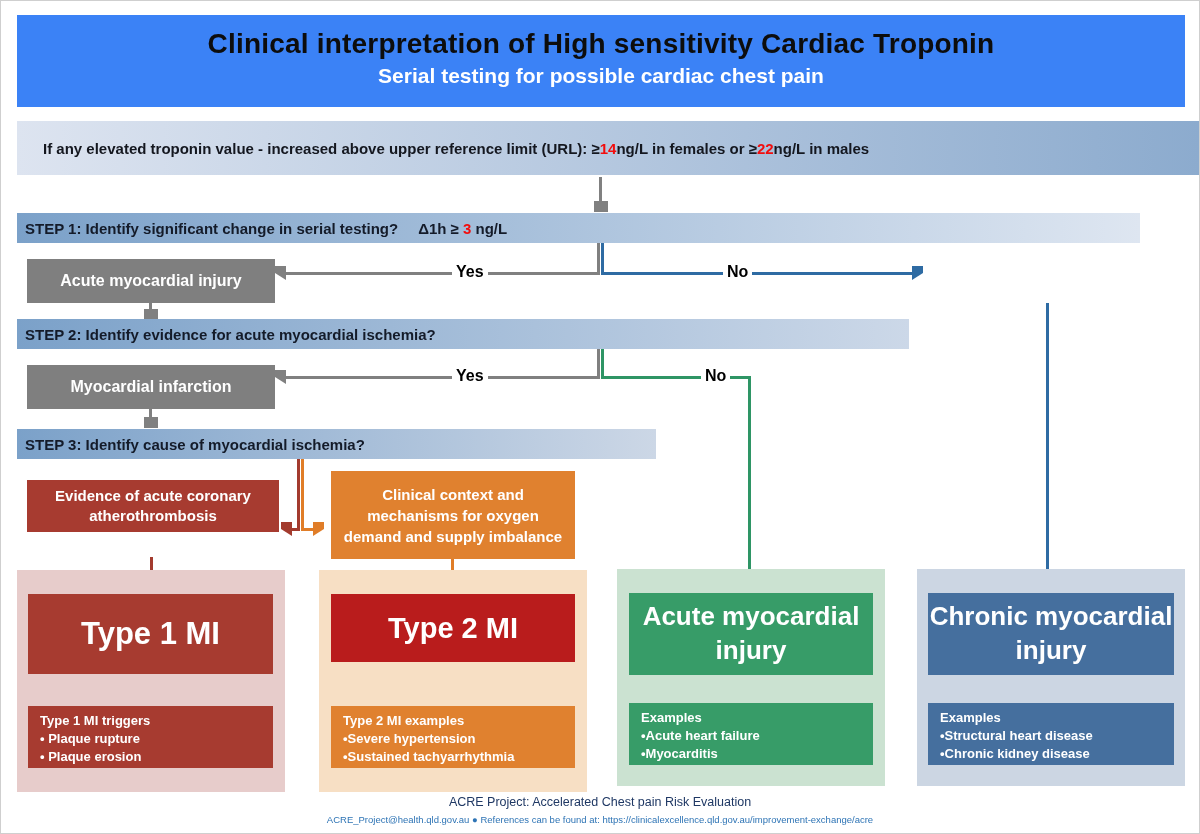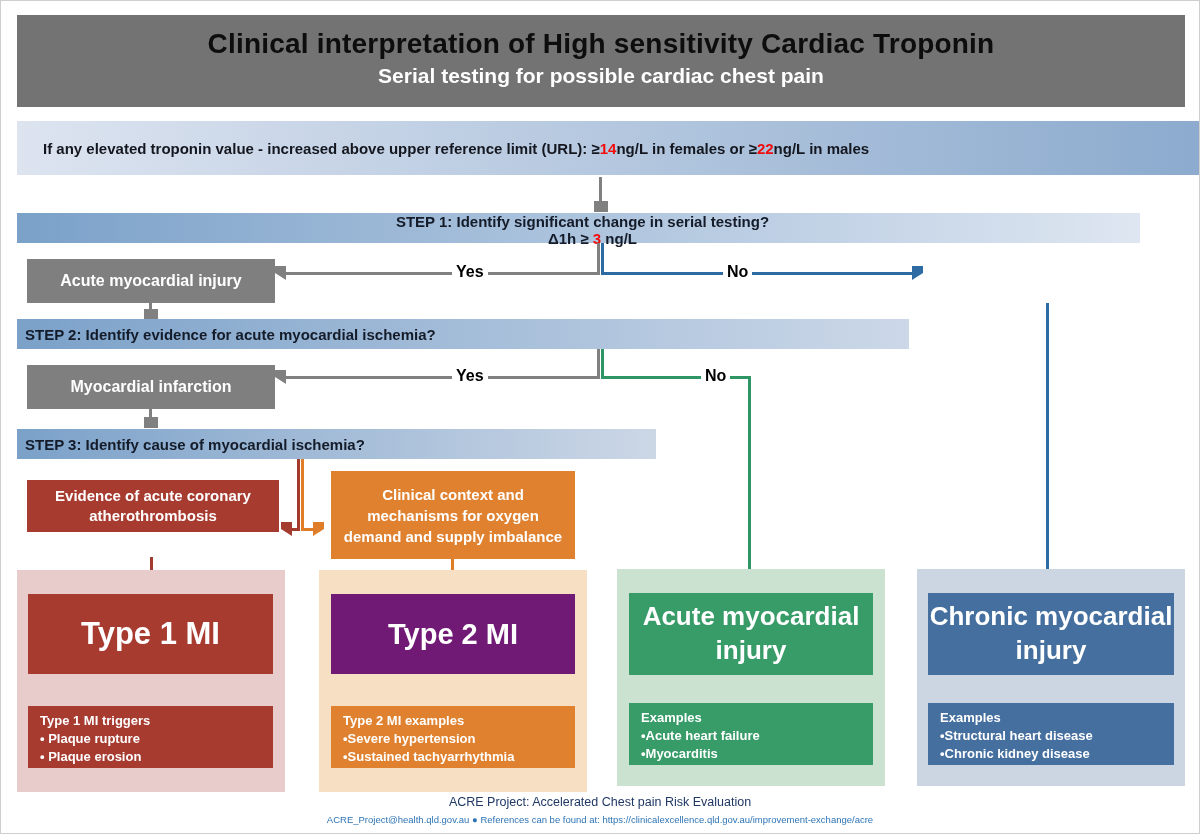--- a/index.html
+++ b/index.html
@@ -1,32 +1,32 @@
 <!DOCTYPE html>
 <html><head>
 <meta charset="utf-8">
 <style>
   html,body{margin:0;padding:0;background:#fff;}
   #page{position:relative;width:1198px;height:832px;background:#ffffff;
         border:1px solid #cfcfcf;font-family:"Liberation Sans",sans-serif;overflow:hidden;}
   .abs{position:absolute;}
   
-  #title-block{left:16px;top:14px;width:1168px;height:92px;background:#737373;text-align:center;}
+  #title-block{left:16px;top:14px;width:1168px;height:92px;background:#3b82f6;text-align:center;}
   #main-title{margin-top:13px;font-size:28px;font-weight:bold;color:#0d0d0d;letter-spacing:.2px;}
   #sub-title{margin-top:4px;font-size:21px;font-weight:bold;color:#ffffff;}
   
   #url-banner{left:16px;top:120px;width:1156px;height:54px;
      background:linear-gradient(to right,#dde4f0,#8cabce);
      display:flex;align-items:center;padding-left:26px;
      font-size:15px;font-weight:bold;color:#14171f;}
   .red-num{color:#f20d0d;}
   
   .step-bar{height:30px;display:flex;align-items:center;padding-left:8px;
      font-size:15px;font-weight:bold;color:#141b29;}
-  #step1-bar{left:16px;top:212px;width:1115px;background:linear-gradient(to right,#7ba1c9,#dee6f1);flex-direction:column;}
+  #step1-bar{left:16px;top:212px;width:1115px;background:linear-gradient(to right,#7ba1c9,#dee6f1);}
   #step2-bar{left:16px;top:318px;width:884px;background:linear-gradient(to right,#7ba1c9,#ccd8e8);}
   #step3-bar{left:16px;top:428px;width:631px;background:linear-gradient(to right,#7ba1c9,#ccd7e6);}
   .criteria{margin-left:20px;}
   
   .node{display:flex;align-items:center;justify-content:center;text-align:center;
         color:#fff;font-weight:bold;}
   .gray-node{background:#7f7f7f;font-size:16px;}
   #acute-injury-box{left:26px;top:258px;width:248px;height:44px;}
   #troponin-stable-box{left:925px;top:258px;width:248px;height:44px;background:#3e6f9f;font-size:16px;}
   #mi-box{left:26px;top:364px;width:248px;height:44px;}
@@ -51,21 +51,21 @@
             padding:0 4px;text-align:center;}
   
   .col-bg{position:absolute;}
   #col1-bg{left:16px;top:569px;width:268px;height:222px;background:#e7cccb;}
   #col2-bg{left:318px;top:569px;width:268px;height:222px;background:#f7dfc4;}
   #col3-bg{left:616px;top:568px;width:268px;height:217px;background:#cbe2d1;}
   #col4-bg{left:916px;top:568px;width:268px;height:217px;background:#ccd6e3;}
   .col-header{display:flex;align-items:center;justify-content:center;text-align:center;
       color:#fff;font-weight:bold;}
   #col1-header{left:27px;top:593px;width:245px;height:80px;background:#a73b30;font-size:31px;}
-  #col2-header{left:330px;top:593px;width:244px;height:80px;background:#701a75;font-size:29px;}
+  #col2-header{left:330px;top:593px;width:244px;height:68px;background:#b91c1c;font-size:29px;}
   #col3-header{left:628px;top:592px;width:244px;height:82px;background:#379c68;font-size:26px;line-height:1.3;}
   #col4-header{left:927px;top:592px;width:246px;height:82px;background:#456f9e;font-size:26px;line-height:1.3;}
   .detail-box{position:absolute;color:#fff;font-size:13px;font-weight:bold;line-height:1.4;
       padding:6px 0 0 12px;box-sizing:border-box;}
   #col1-detail{left:27px;top:705px;width:245px;height:62px;background:#a73b30;}
   #col2-detail{left:330px;top:705px;width:244px;height:62px;background:#e0812f;}
   #col3-detail{left:628px;top:702px;width:244px;height:62px;background:#379c68;}
   #col4-detail{left:927px;top:702px;width:246px;height:62px;background:#456f9e;}
   
   #footer-line1{left:0;top:794px;width:100%;text-align:center;font-size:12.5px;color:#1f3864;}

